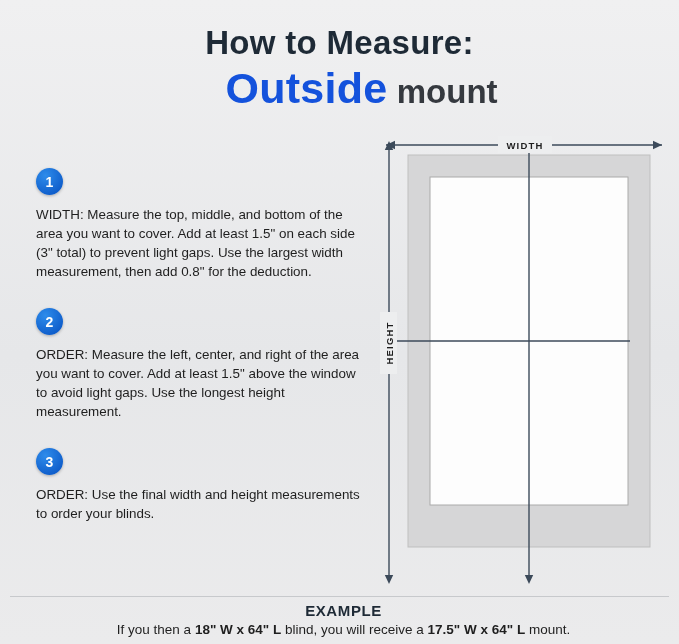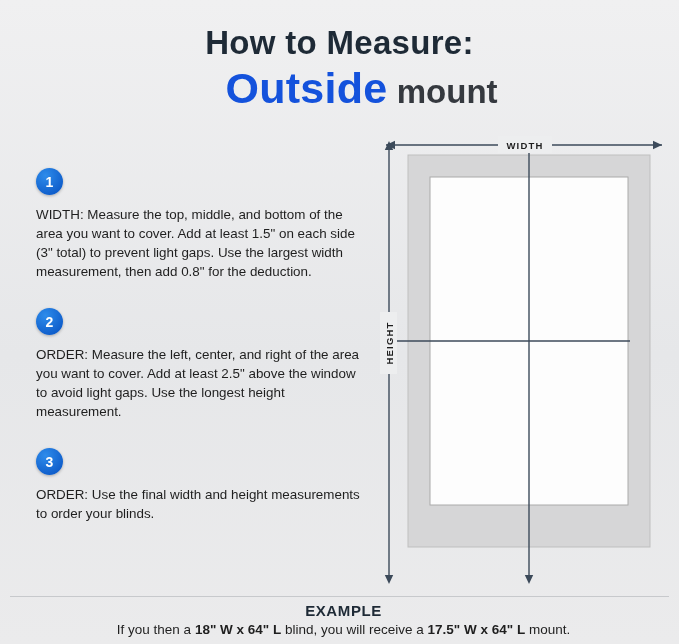--- a/index.html
+++ b/index.html
@@ -55,21 +55,21 @@
     <div class="title-line2"><span class="title-accent">Outside</span><span class="title-rest"> mount</span></div>
   </div>
 
   <div class="step step-1">
     <div class="badge">1</div>
     <p><span class="step-label">WIDTH:</span><span> Measure the top, middle, and bottom of the area you want to cover. Add at least 1.5" on each side (3" total) to prevent light gaps. Use the largest width measurement, then add 0.8" for the deduction.</span></p>
   </div>
 
   <div class="step step-2">
     <div class="badge">2</div>
-    <p><span class="step-label">ORDER:</span><span> Measure the left, center, and right of the area you want to cover. Add at least 2.5" above the window to avoid light gaps. Use the longest height measurement.</span></p>
+    <p><span class="step-label">ORDER:</span><span> Measure the left, center, and right of the area you want to cover. Add at least 1.5" above the window to avoid light gaps. Use the longest height measurement.</span></p>
   </div>
 
   <div class="step step-3">
     <div class="badge">3</div>
     <p><span class="step-label">ORDER:</span><span> Use the final width and height measurements to order your blinds.</span></p>
   </div>
 
   <svg class="diagram" width="300" height="468" viewBox="0 0 300 468" xmlns="http://www.w3.org/2000/svg">
 
     <rect x="36" y="27" width="242" height="392" fill="#d6d6d7" stroke="#bfbfbf" stroke-width="1"></rect>

